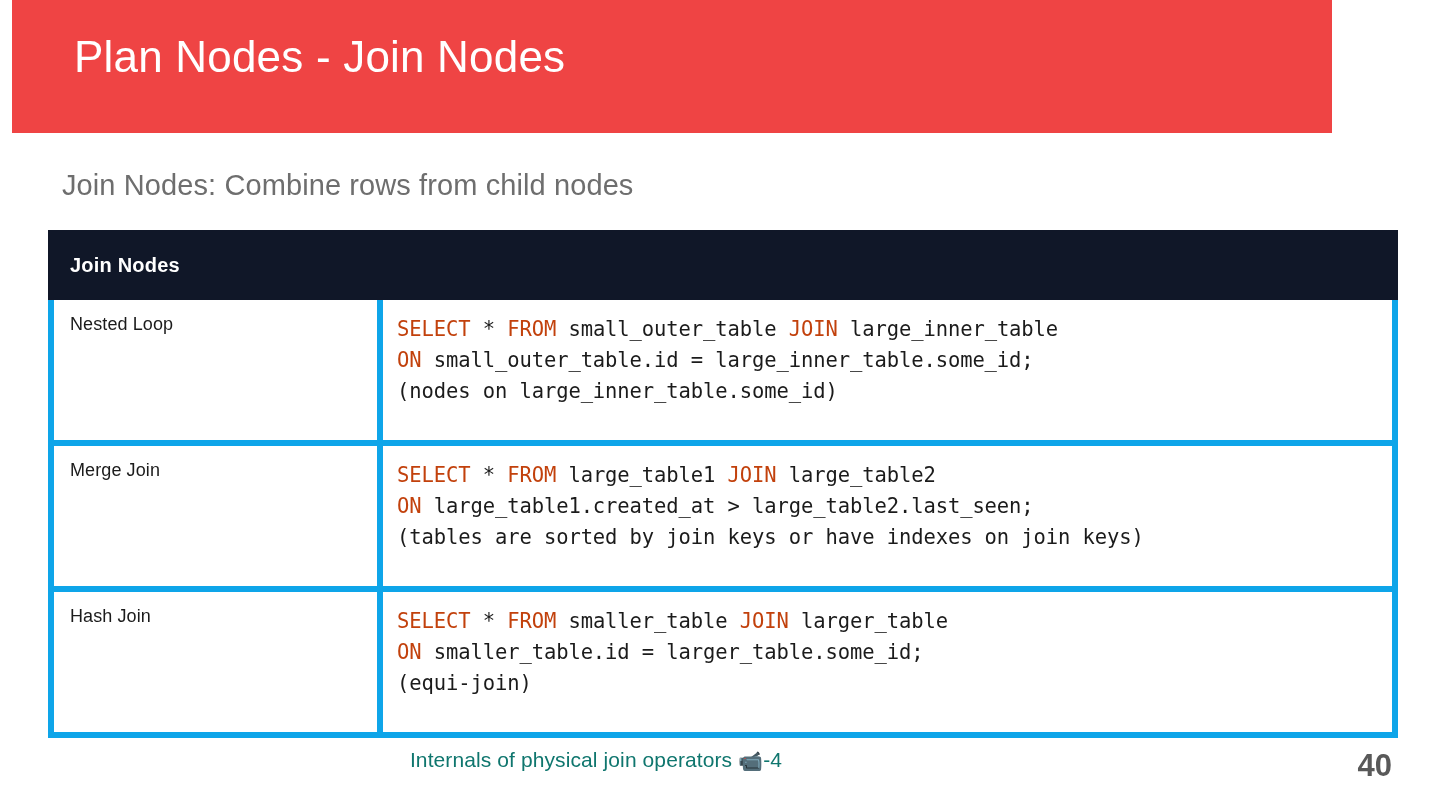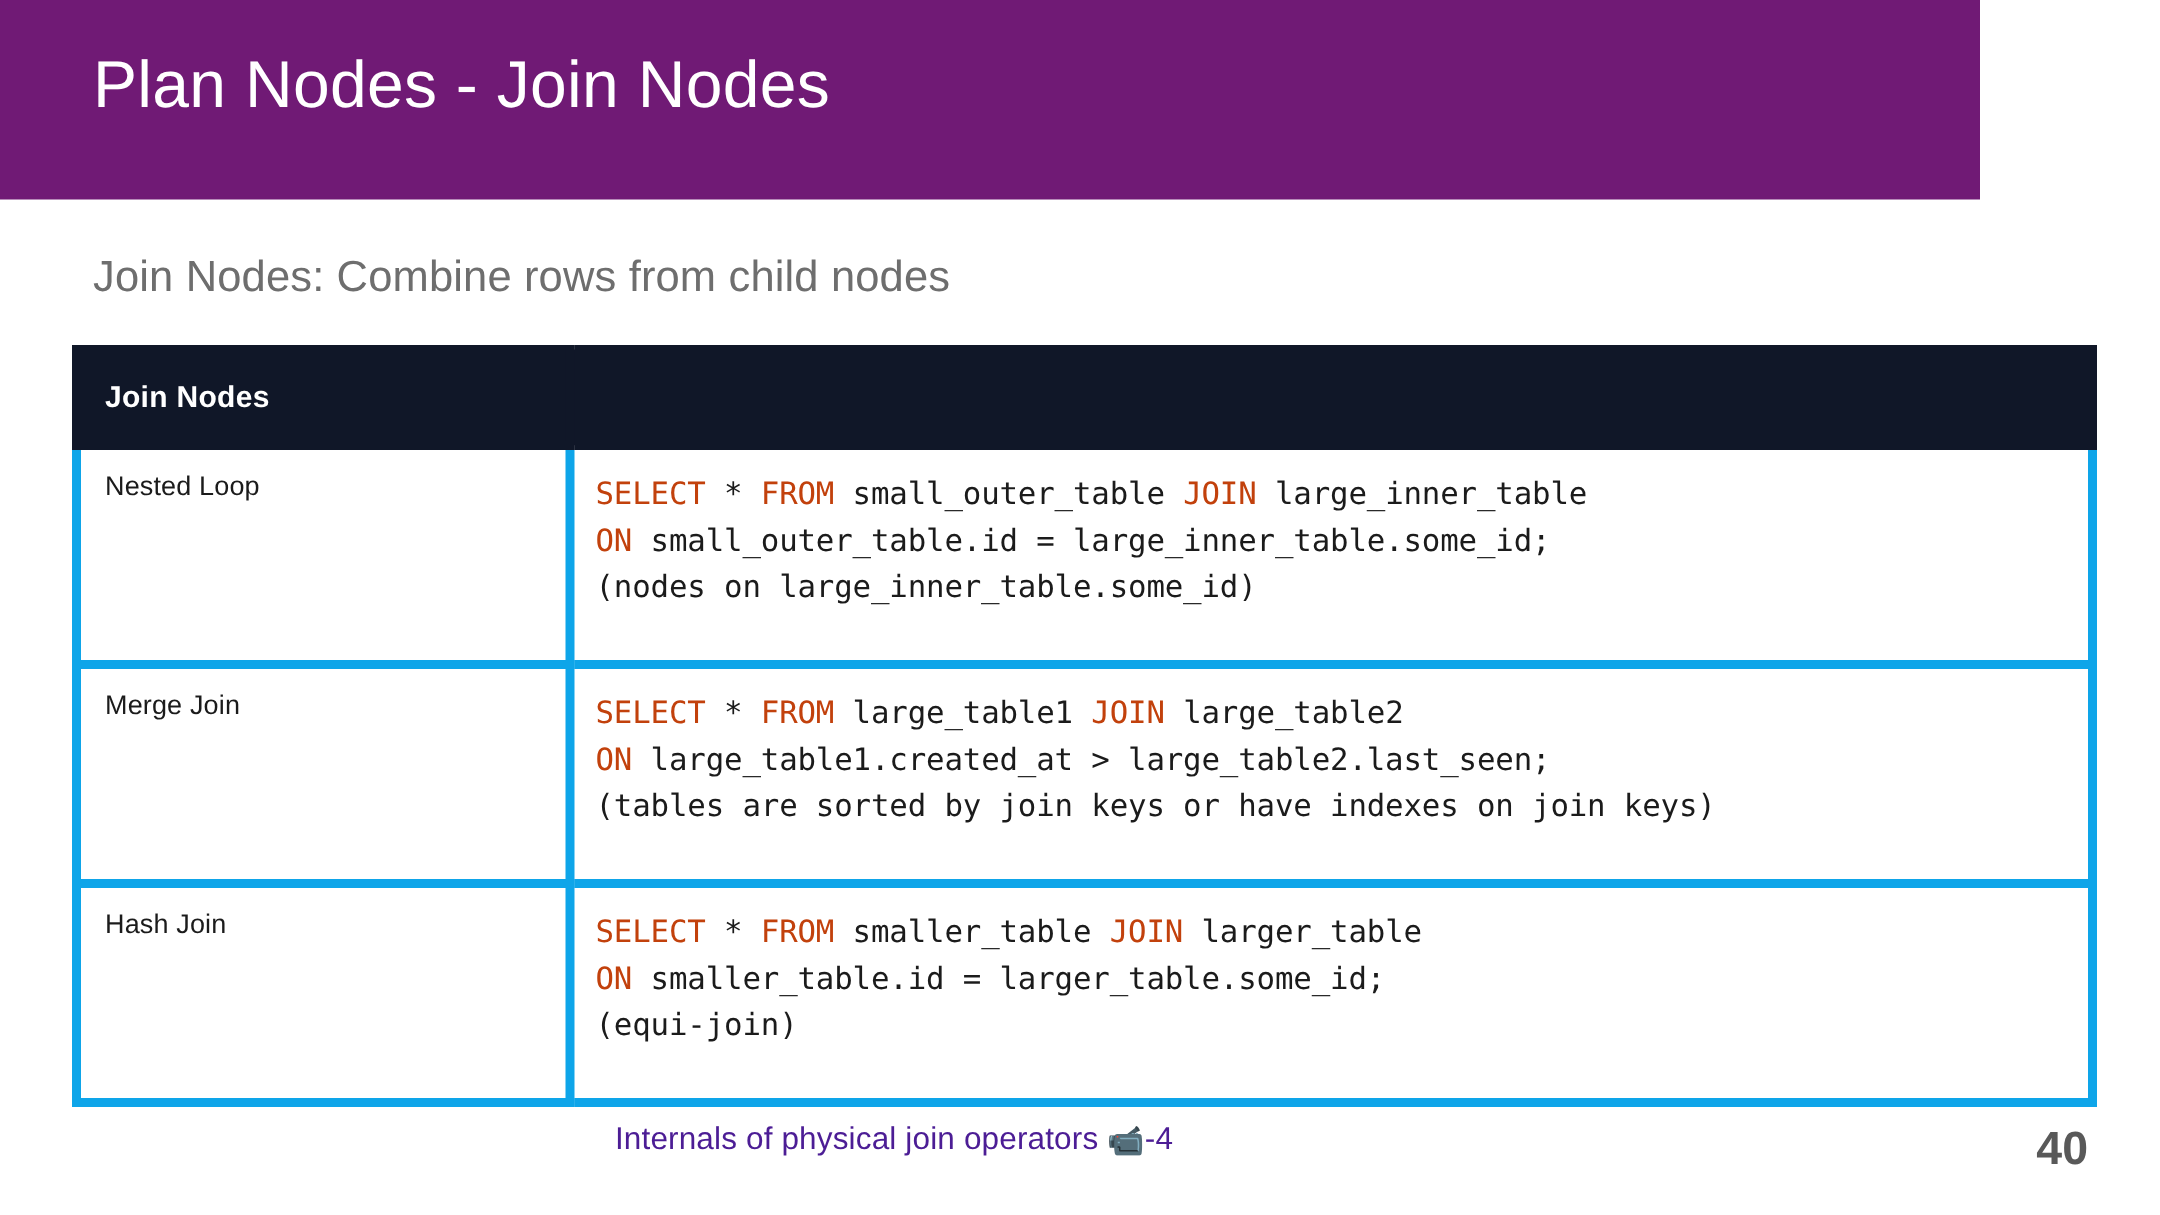--- a/index.html
+++ b/index.html
@@ -11,25 +11,25 @@
     height: 810px;
     background: #ffffff;
     font-family: "Liberation Sans", sans-serif;
     overflow: hidden;
     position: relative;
   }
 
   
   .title-band {
     position: absolute;
-    left: 0;
+    left: 12px;
     top: 0;
     width: 1320px;
     height: 133px;
-    background: #701a75;
+    background: #ef4444;
   }
   .slide-title {
     position: absolute;
     left: 62px;
     top: 32px;
     font-size: 44px;
     font-weight: 400;
     color: #ffffff;
     letter-spacing: 0.2px;
     line-height: 1.15;
@@ -111,21 +111,21 @@
   .kw { color: #c2410c; }
 
   
   .footer-note {
     position: absolute;
     left: 0;
     top: 748px;
     width: 1192px;
     text-align: center;
     font-size: 21px;
-    color: #4c1d95;
+    color: #0f766e;
     letter-spacing: 0.1px;
   }
   .footer-emoji {
     font-family: "DejaVu Sans", sans-serif;
     font-size: 20px;
     vertical-align: -1px;
   }
   .page-number {
     position: absolute;
     right: 48px;

